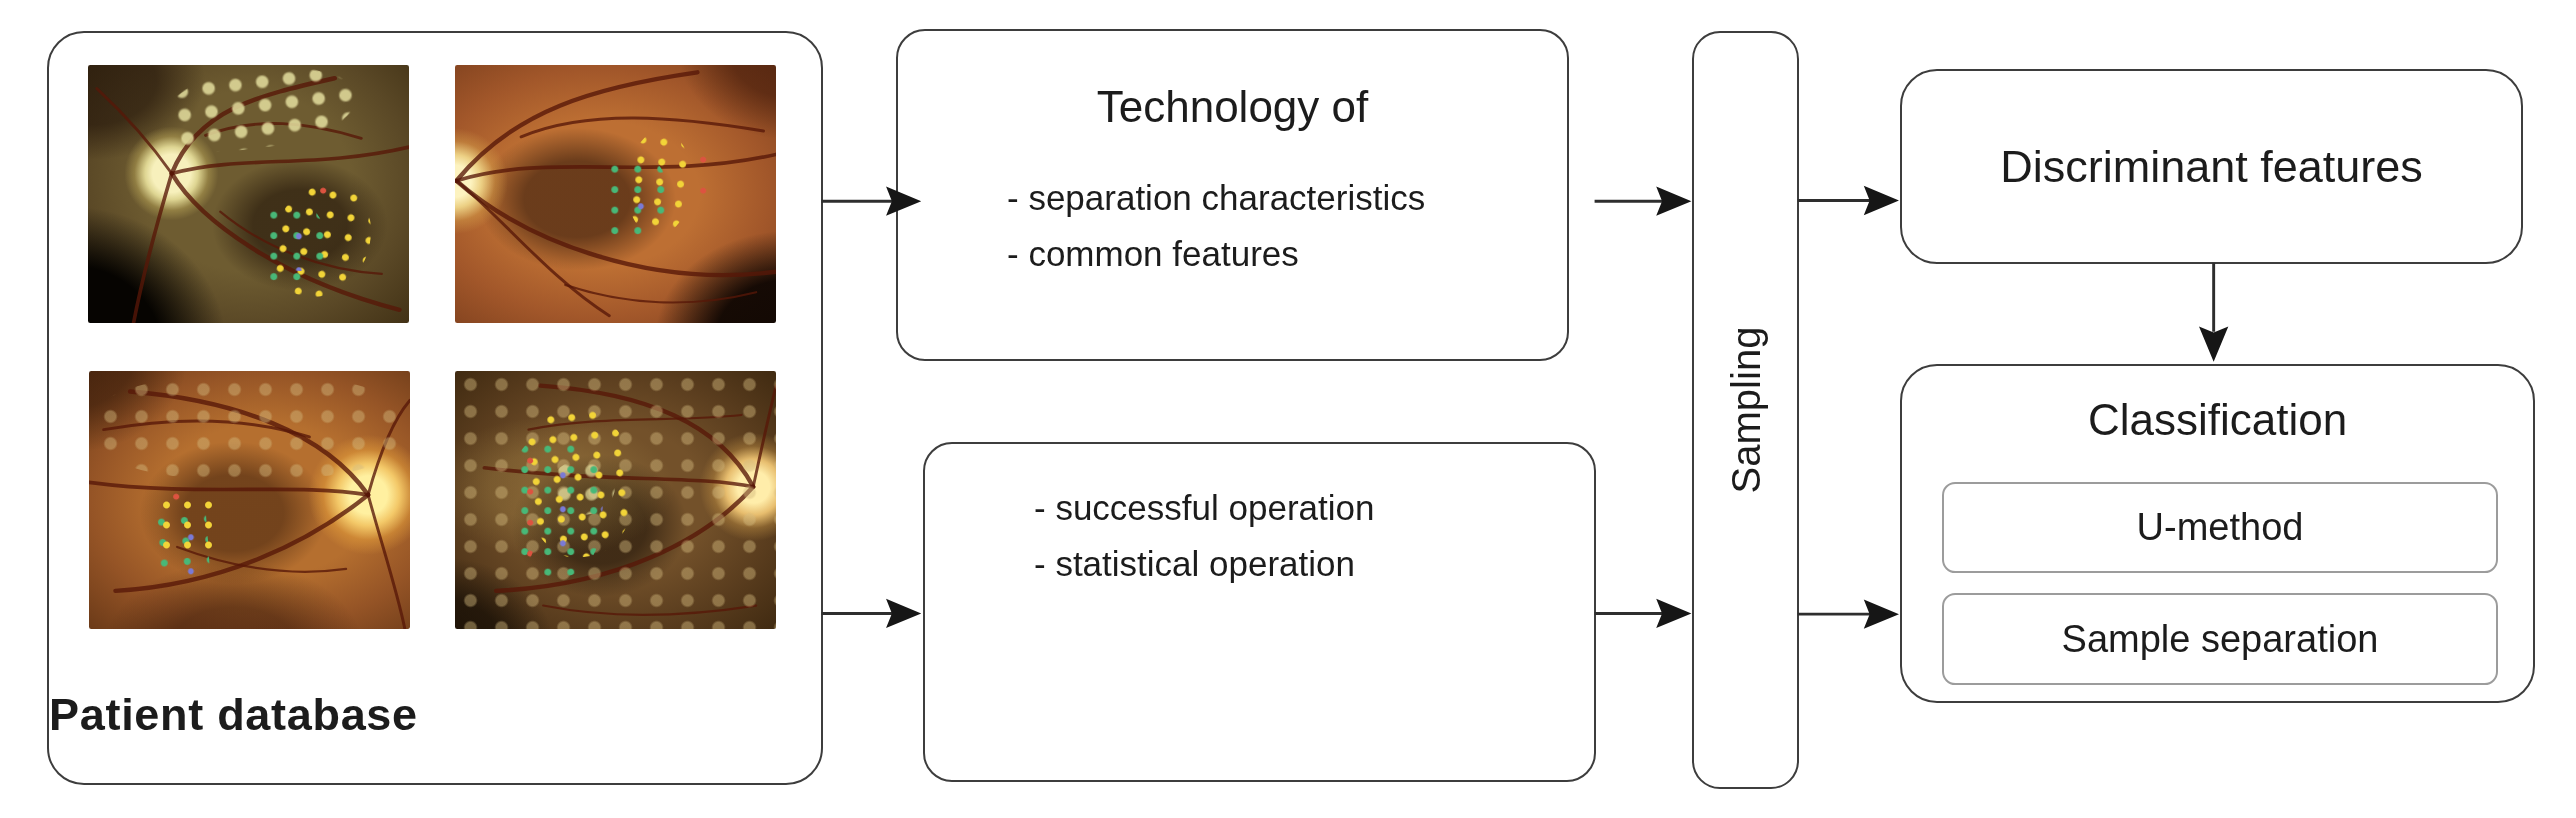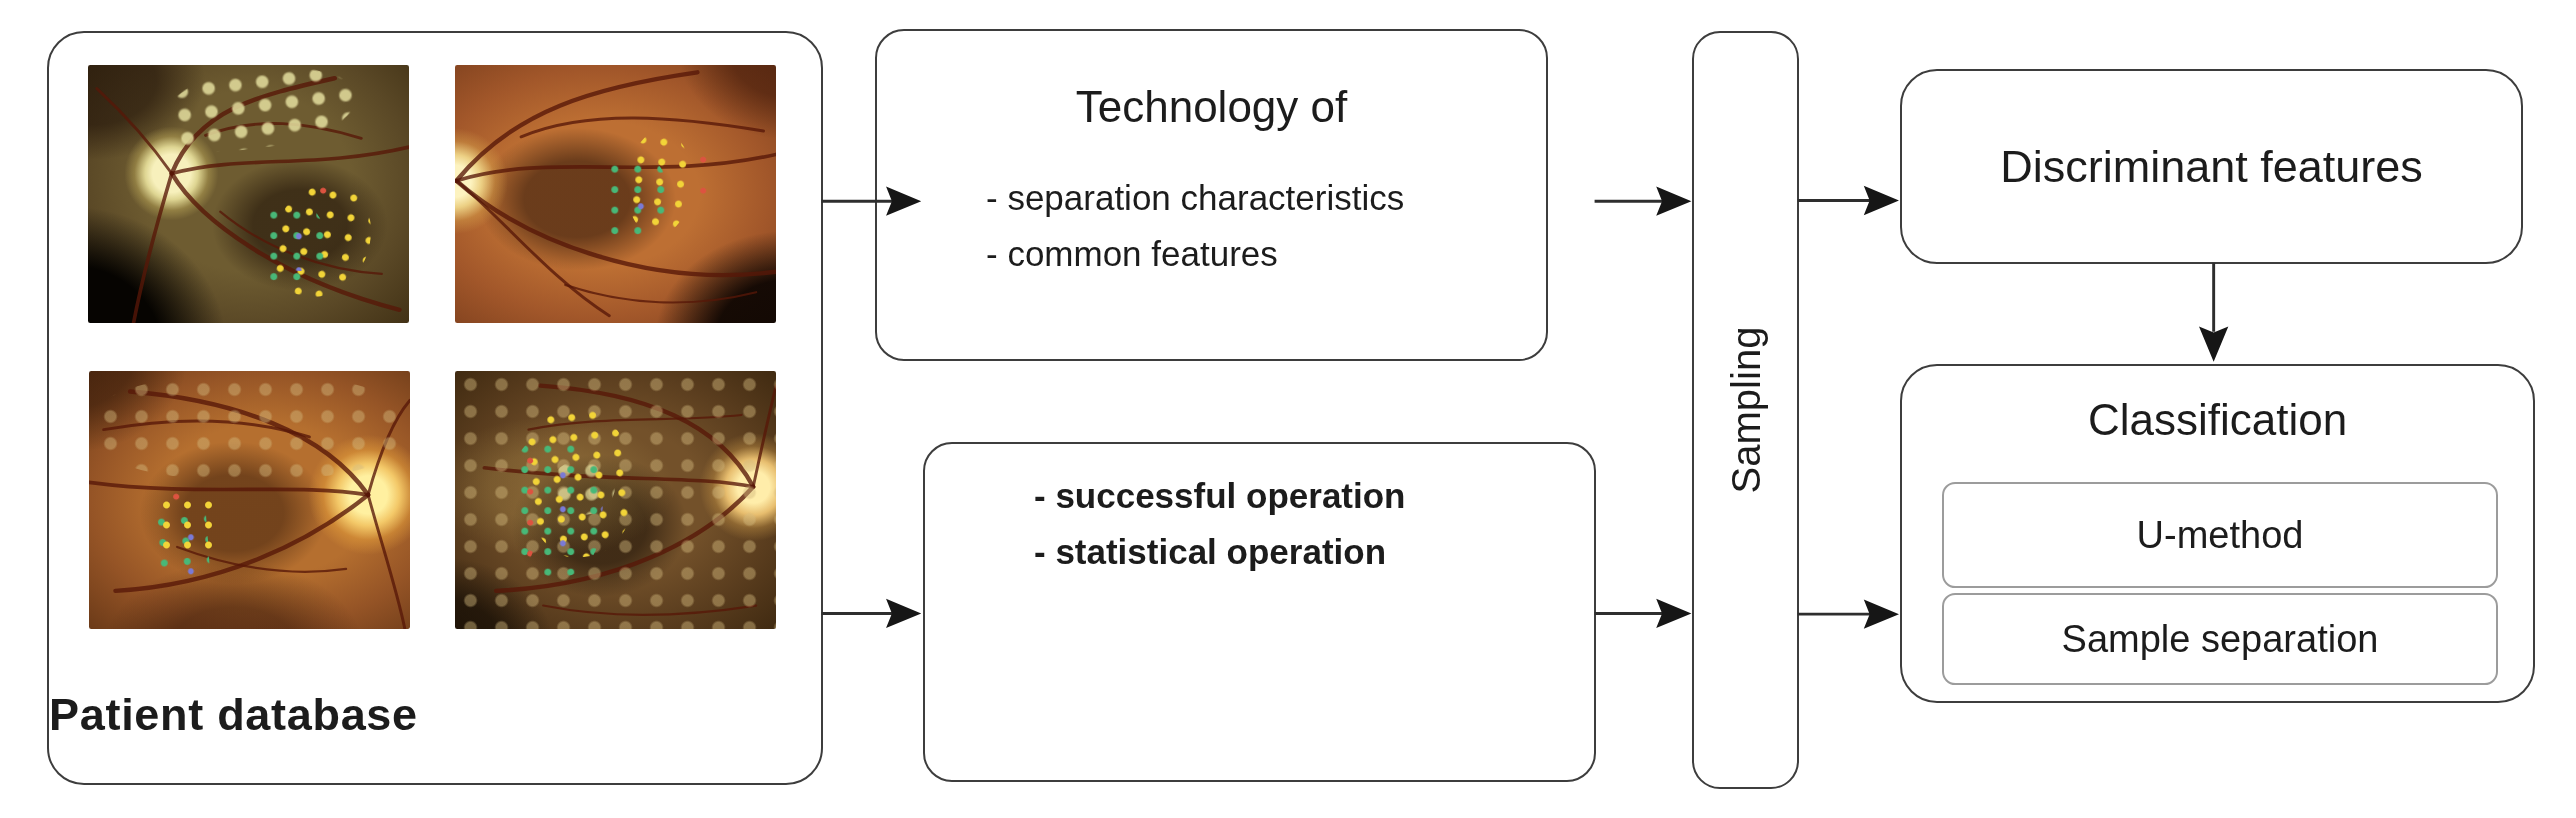--- a/index.html
+++ b/index.html
@@ -49,39 +49,39 @@
       radial-gradient(circle at 93% 45%, #ffedaa 0 16px, #e7bd6e 28px, rgba(200,150,70,.4) 41px, rgba(0,0,0,0) 54px),
       radial-gradient(ellipse 205px 117px at 30% 45%, rgba(180,150,80,.25) 0 30%, rgba(0,0,0,0) 60%),
       radial-gradient(ellipse 117px 95px at 45% 60%, rgba(15,8,3,.5) 0 40%, rgba(0,0,0,0) 75%),
       radial-gradient(ellipse 161px 132px at -4% 108%, rgba(10,6,2,.6) 0 38%, rgba(10,6,2,0) 70%),
       radial-gradient(ellipse at 50% 50%, #73512a 0 40%, #5a3d1e 70%, #402a11 100%);}
   #patient-label{
     position:absolute;left:0;right:0;top:656px;text-align:left;
     font-size:45px;font-weight:bold;letter-spacing:0.7px;
   }
   
-  #technology-box{left:875px;top:29px;width:673px;height:332px;border-radius:29px;}
+  #technology-box{left:896px;top:29px;width:673px;height:332px;border-radius:29px;}
   #classprep-box{left:923px;top:442px;width:673px;height:340px;border-radius:29px;}
   .mid-title{margin-top:41px;text-align:center;font-size:44px;line-height:69px;}
   #classprep-box .mid-title{margin-top:47px;}
   .mid-bullets{margin-top:29px;margin-left:109px;font-size:35px;line-height:56px;}
-  #classprep-box .mid-bullets{margin-top:24px;font-weight:bold;}
+  #classprep-box .mid-bullets{margin-top:36px;}
   
   #sampling-box{left:1692px;top:31px;width:107px;height:758px;border-radius:28px;}
   #sampling-label{
     position:absolute;left:50%;top:50%;transform:translate(-50%,-50%) rotate(-90deg);
     font-size:40px;white-space:nowrap;
   }
   
   #discriminant-box{left:1900px;top:69px;width:623px;height:195px;border-radius:37px;
     display:flex;align-items:center;justify-content:center;font-size:45px;}
   #classification-box{left:1900px;top:364px;width:635px;height:339px;border-radius:37px;}
   #classification-title{margin-top:29px;text-align:center;font-size:44px;}
   .method-box{
-    position:absolute;left:40px;width:556px;height:106px;box-sizing:border-box;
+    position:absolute;left:40px;width:556px;height:91px;box-sizing:border-box;
     border:2.2px solid #9c9c9c;border-radius:13.2px;background:#ffffff;
     display:flex;align-items:center;justify-content:center;font-size:38px;
   }
   #method-1{top:116px;}
   #method-2{top:227px;height:92px;text-align:right;}
   
   #arrows{position:absolute;left:0;top:0;width:2576px;height:819px;pointer-events:none;}
   #arrows line{stroke:#2e2e2e;stroke-width:4;}
   #arrows polygon{fill:#161616;}
 </style>

